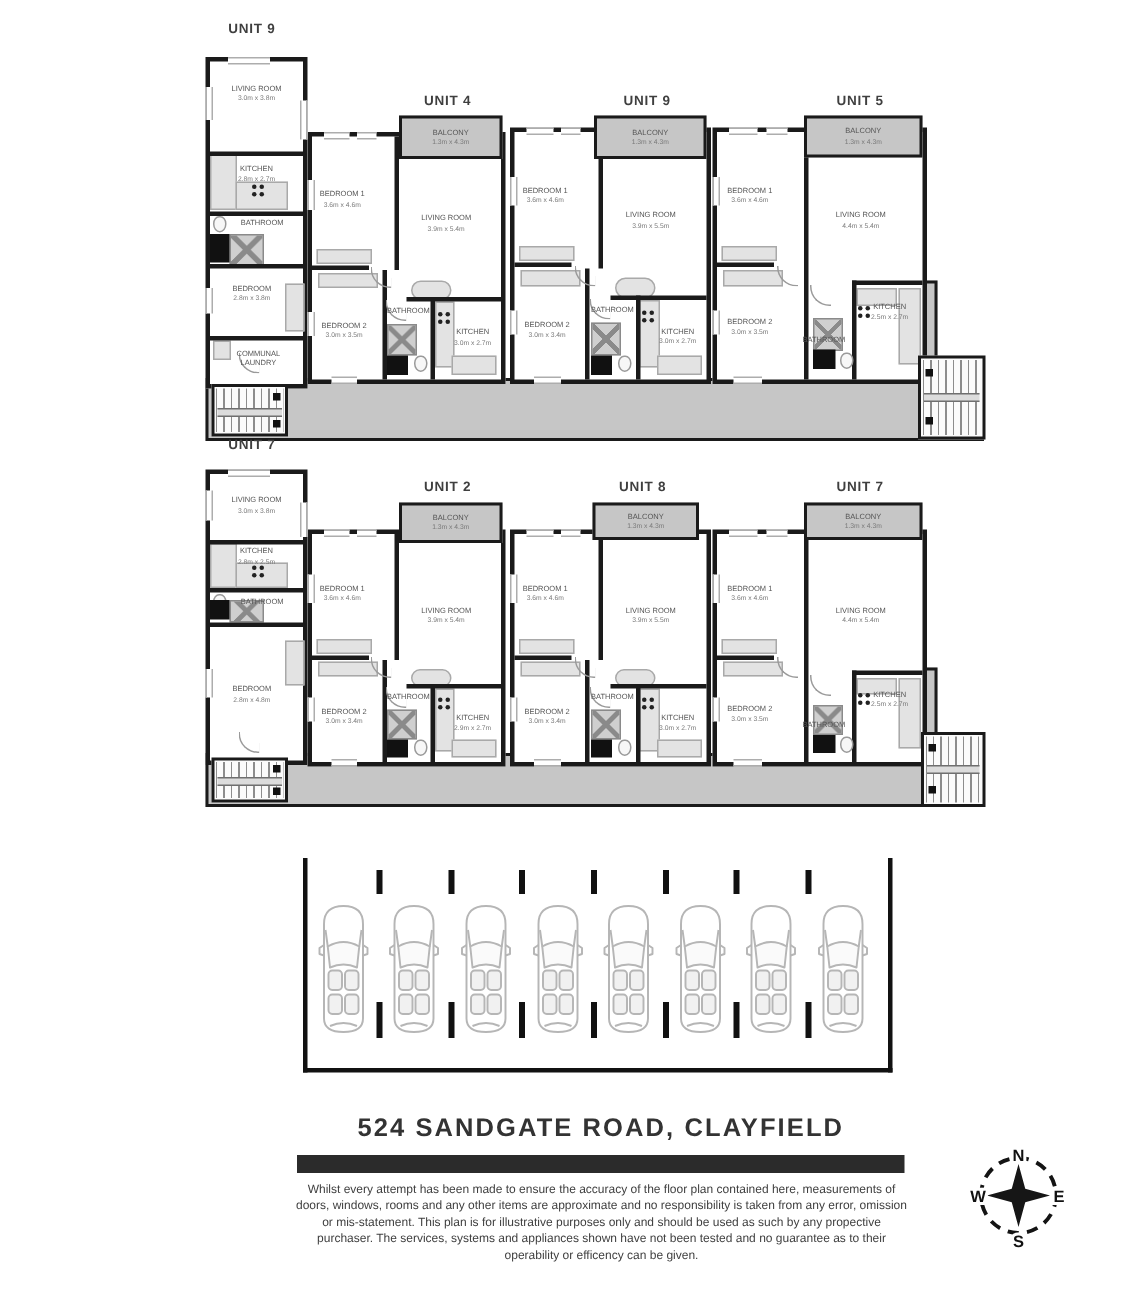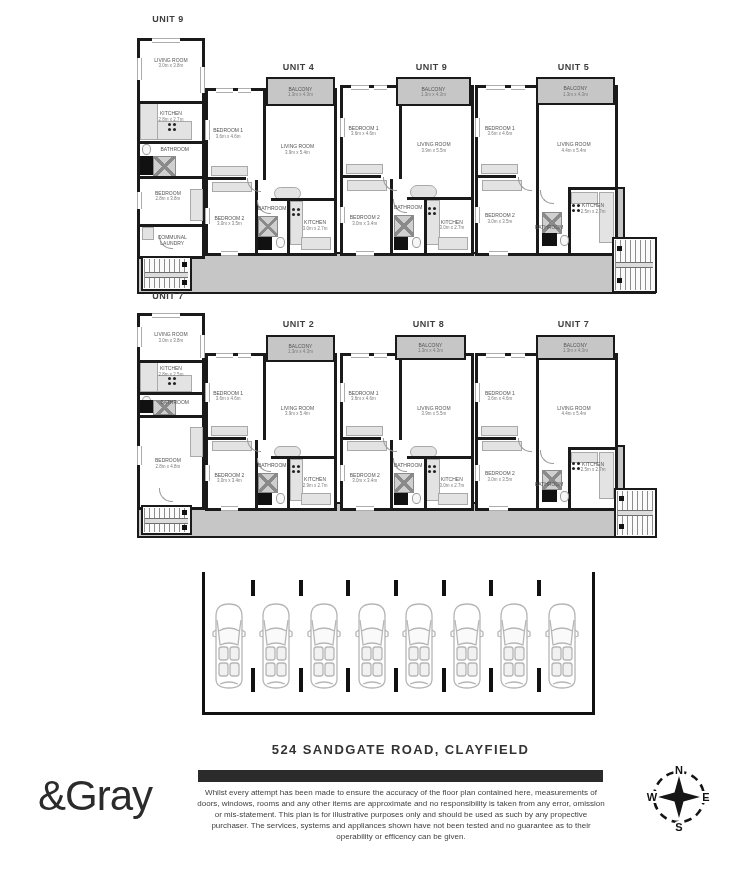--- a/index.html
+++ b/index.html
@@ -39,21 +39,21 @@
   .rl .dm{display:block;font-size:4.5px;color:#7a7a7a;}
   .rl .wrap{white-space:normal;width:42px;}
   .bump{position:absolute;background:#c6c6c6;border:2px solid #1a1a1a;}
   
   .carpark{position:absolute;left:202px;top:572px;width:387px;height:140px;
            border-left:3px solid #111;border-right:3px solid #111;border-bottom:3px solid #111;}
   .tick{position:absolute;width:4px;background:#111;}
   .car{position:absolute;width:40px;height:92px;}
   
   .addr{position:absolute;left:173px;top:742px;width:455px;text-align:center;
-        font-size:13px;font-weight:bold;letter-spacing:1.4px;color:#333;}
+        font-size:17px;font-weight:bold;letter-spacing:1.4px;color:#333;}
   .bar{position:absolute;left:198px;top:770px;width:405px;height:12px;background:#2b2b2b;}
   .disc{position:absolute;left:197px;top:787px;width:408px;text-align:center;
         font-size:8px;line-height:1.38;color:#3f3f3f;}
   .brand{position:absolute;left:38px;top:772px;font-size:42px;color:#2b2b2b;
         letter-spacing:-1px;}
   .compass{position:absolute;left:645px;top:758px;}
 </style>
 </head>
 <body>
 
@@ -513,21 +513,20 @@
           <use href="#car"></use>
         </svg></div>
     <div class="car" style="left:337px;top:28px"><svg width="40" height="92">
           <use href="#car"></use>
         </svg></div>
   </div>
 
   <div class="addr">524 SANDGATE ROAD, CLAYFIELD</div>
   <div class="bar"></div>
   <div class="disc">Whilst every attempt has been made to ensure the accuracy of the floor plan contained here, measurements of doors, windows, rooms and any other items are approximate and no responsibility is taken from any error, omission or mis-statement. This plan is for illustrative purposes only and should be used as such by any propective purchaser. The services, systems and appliances shown have not been tested and no guarantee as to their operability or efficency can be given.</div>
-  <div class="brand">&amp;Gray</div>
 
   <svg class="compass" width="68" height="78" viewBox="0 0 68 78">
     <circle cx="34" cy="39" r="25" fill="none" stroke="#141414" stroke-width="2.6" stroke-dasharray="7.5 5.5"></circle>
     <path d="M34 18 L38.5 34.5 L55 39 L38.5 43.5 L34 60 L29.5 43.5 L13 39 L29.5 34.5 Z" fill="#161616"></path>
     <text x="34" y="16" text-anchor="middle" font-size="11" font-weight="bold" fill="#111" stroke="#fff" stroke-width="4" paint-order="stroke" font-family="Liberation Sans, sans-serif">N</text>
     <text x="61" y="43" text-anchor="middle" font-size="11" font-weight="bold" fill="#111" stroke="#fff" stroke-width="4" paint-order="stroke" font-family="Liberation Sans, sans-serif">E</text>
     <text x="34" y="73" text-anchor="middle" font-size="11" font-weight="bold" fill="#111" stroke="#fff" stroke-width="4" paint-order="stroke" font-family="Liberation Sans, sans-serif">S</text>
     <text x="7" y="43" text-anchor="middle" font-size="11" font-weight="bold" fill="#111" stroke="#fff" stroke-width="4" paint-order="stroke" font-family="Liberation Sans, sans-serif">W</text>
   </svg>
 

